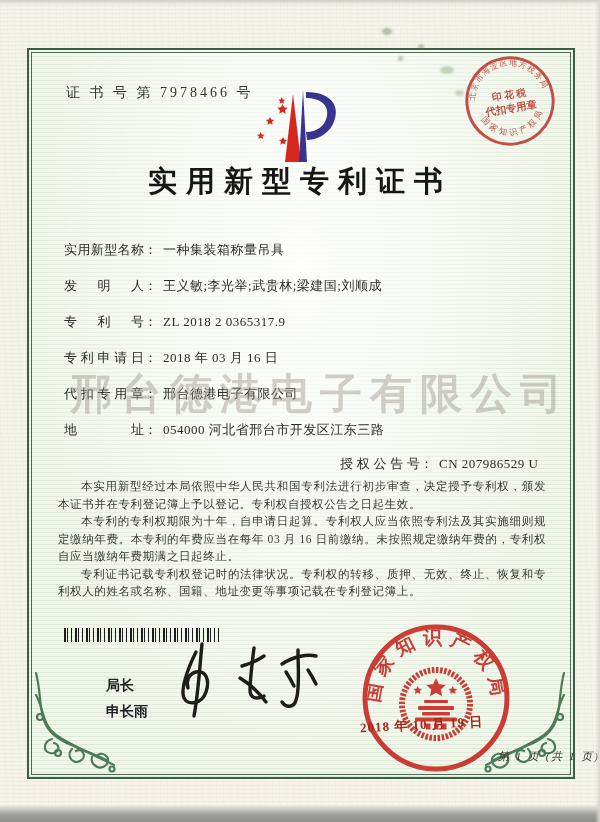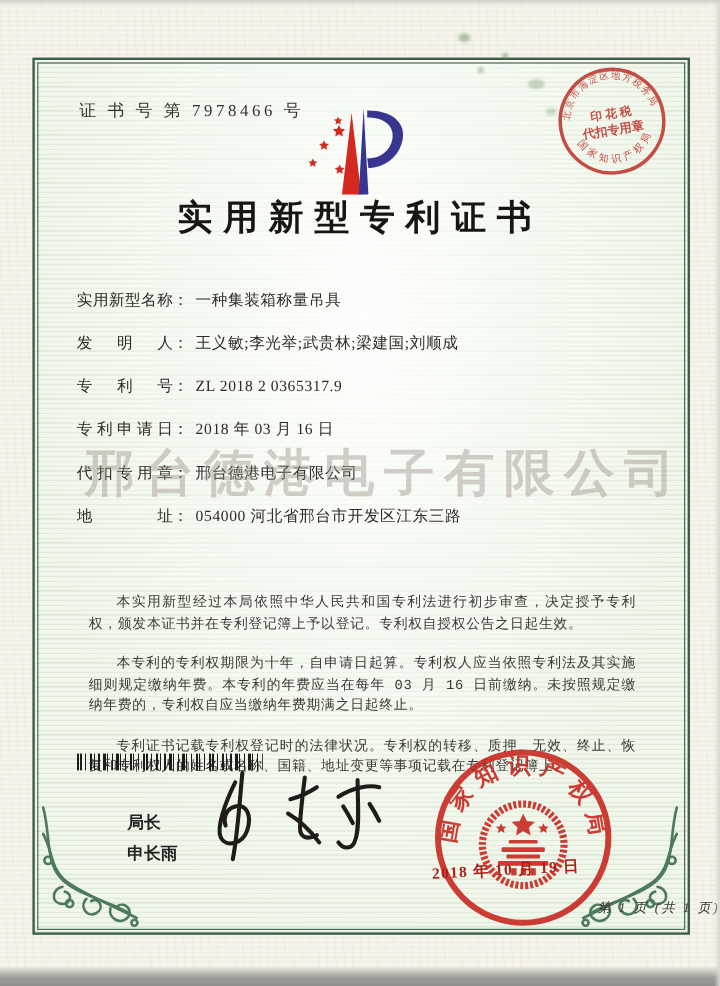--- a/index.html
+++ b/index.html
@@ -35,21 +35,21 @@
   .fvalue{letter-spacing:0.5px;margin-top:38px;}
   .grant-row{position:absolute;left:64px;top:455px;width:500px;font-size:13px;white-space:nowrap;}
   .grant-right{position:absolute;left:276px;top:0;}
 
   .watermark{position:absolute;left:70px;top:366px;width:520px;font-size:42px;font-weight:bold;
     letter-spacing:8px;color:rgba(152,144,130,0.42);white-space:nowrap;pointer-events:none;
     font-family:"Liberation Sans","DejaVu Sans",sans-serif;}
 
   .body-text{position:absolute;left:58px;top:478px;width:488px;font-size:11.5px;line-height:17.5px;
     text-align:justify;color:#3a3a35;}
-  .body-text p{margin:16px;text-indent:2em;letter-spacing:0.6px;font-family:Liberation Mono, monospace;}
+  .body-text p{margin:0;text-indent:2em;letter-spacing:0.6px;}
 
   .barcode{position:absolute;left:64px;top:628px;width:155px;height:14px;
     background:repeating-linear-gradient(90deg,#1c1c1c 0 2px,rgba(0,0,0,0) 2px 3px,#1c1c1c 3px 4px,rgba(0,0,0,0) 4px 7px,#1c1c1c 7px 8px,rgba(0,0,0,0) 8px 11px);}
 
   .officer{position:absolute;left:66px;top:672px;font-size:14px;font-weight:bold;line-height:26px;
     font-family:"Liberation Sans","DejaVu Sans",sans-serif;color:#222;margin-left:40px;}
   .signature{position:absolute;left:158px;top:638px;}
 
   .seal{position:absolute;left:360px;top:622px;}
   .seal-date{position:absolute;left:360px;top:716px;font-size:13px;letter-spacing:1px;color:#a8241a;
@@ -111,20 +111,23 @@
     </div>
     <div class="frow">
       <span class="flabel">代扣专用章</span><span class="fcolon">：</span><span class="fvalue">邢台德港电子有限公司</span>
     </div>
     <div class="frow">
       <span class="flabel">地址</span><span class="fcolon">：</span><span class="fvalue">054000 河北省邢台市开发区江东三路</span>
     </div>
   </div>
 
   <div class="grant-row">
+    <span class="grant-right">
+      <span class="flabel">授权公告号</span><span class="fcolon">：</span><span class="fvalue">CN 207986529 U</span>
+    </span>
   </div>
 
   <div class="watermark">邢台德港电子有限公司</div>
 
   <div class="body-text">
     <p>本实用新型经过本局依照中华人民共和国专利法进行初步审查，决定授予专利权，颁发本证书并在专利登记簿上予以登记。专利权自授权公告之日起生效。</p>
     <p>本专利的专利权期限为十年，自申请日起算。专利权人应当依照专利法及其实施细则规定缴纳年费。本专利的年费应当在每年 03 月 16 日前缴纳。未按照规定缴纳年费的，专利权自应当缴纳年费期满之日起终止。</p>
     <p>专利证书记载专利权登记时的法律状况。专利权的转移、质押、无效、终止、恢复和专利权人的姓名或名称、国籍、地址变更等事项记载在专利登记簿上。</p>
   </div>
 

